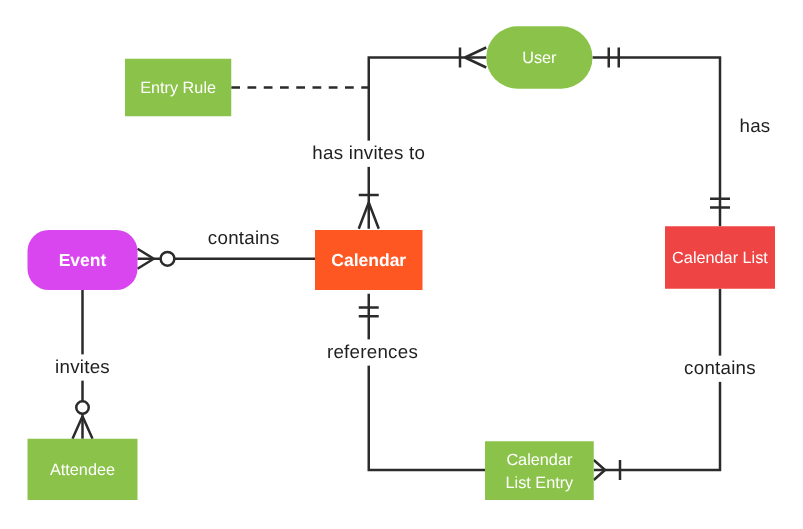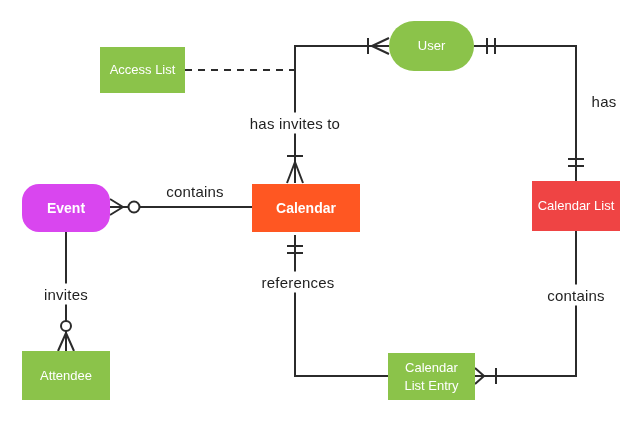--- a/index.html
+++ b/index.html
@@ -83,32 +83,32 @@
 
     <g>
       <path d="M576,231 L576,376 L475,376"></path>
 
       <path d="M496,368 L496,384"></path>
       <path d="M484,376 L475,368 M484,376 L475,384"></path>
     </g>
   </svg>
 
   <div class="entity" style="left:100px;top:47px;width:85px;height:46px;background:#8BC34A;">
-    <span>Access List</span>
+    <span>Entry Rule</span>
   </div>
 
   <div class="entity" style="left:389px;top:21px;width:85px;height:50px;background:#8BC34A;border-radius:25px;">
     <span>User</span>
   </div>
 
   <div class="entity orange" style="left:22px;top:184px;width:88px;height:48px;background:#d946ef;border-radius:17px;">
     <span>Event</span>
   </div>
 
-  <div class="entity orange" style="left:252px;top:184px;width:108px;height:48px;background:#FF5722;">
+  <div class="entity orange" style="left:252px;top:184px;width:86px;height:48px;background:#FF5722;">
     <span>Calendar</span>
   </div>
 
   <div class="entity" style="left:532px;top:181px;width:88px;height:50px;background:#ef4444;">
     <span>Calendar List</span>
   </div>
 
   <div class="entity" style="left:22px;top:351px;width:88px;height:49px;background:#8BC34A;">
     <span>Attendee</span>
   </div>

